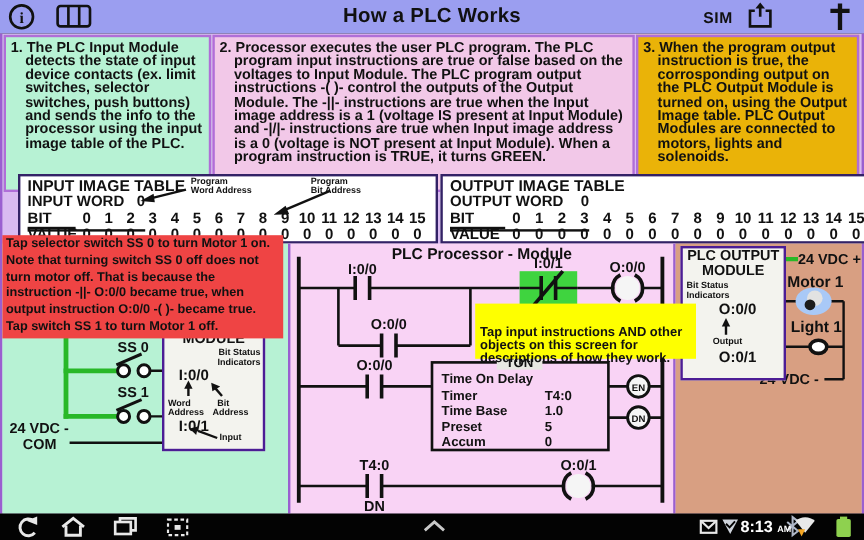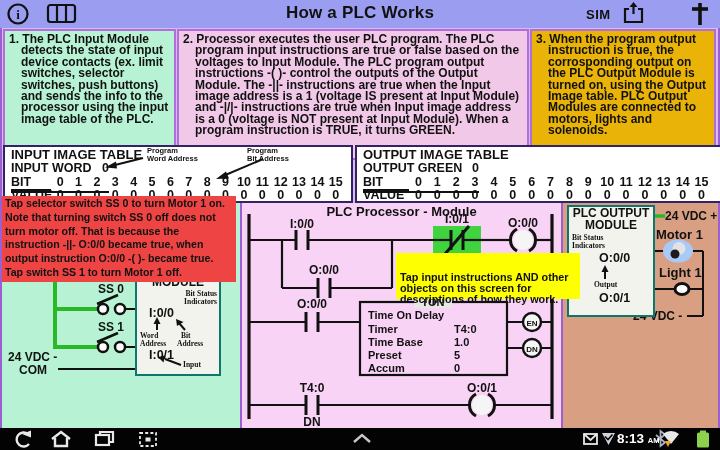--- a/index.html
+++ b/index.html
@@ -19,21 +19,21 @@
            border-left:2px solid #9a5fd0;border-right:2px solid #9a5fd0;box-sizing:border-box;}
 
   
   .note{position:absolute;top:1px;height:131px;box-sizing:border-box;border:2px solid #b06ed8;
         padding:3px 4px 2px 16px;text-indent:-12px;font-size:12px;line-height:11.4px;overflow:hidden;}
   #note1{left:1px;width:173px;background:#b7f2d4;}
   #note2{left:175px;width:352px;background:#f2c8e8;}
   #note3{left:528px;width:186px;background:#eab308;}
 
   
-  .tpanel{position:absolute;top:117px;height:58px;background:#fff;border:2px solid #332266;box-sizing:border-box;}
+  .tpanel{position:absolute;top:117px;height:58px;background:#fff;border:2px solid #332266;box-sizing:border-box;margin-left:12px;}
   #inpanel{left:1px;width:350px;}
   #outpanel{left:353px;width:435px;}
   .tbl-title{position:absolute;left:6px;top:0px;font-size:13px;}
   .word-row{position:absolute;left:6px;top:14px;display:flex;justify-content:space-between;
             font-size:12.5px;border-bottom:2px solid #111;padding-bottom:16px;}
   .ann{position:absolute;font-size:7.5px;line-height:8px;}
   .cell-row{position:absolute;left:6px;display:flex;font-size:12.5px;}
   .rl{display:inline-block;}
   .rl.u{border-bottom:2px solid #111;}
   .cells{flex:1;display:flex;}
@@ -44,23 +44,23 @@
   #leftpanel{position:absolute;left:0;top:0;width:238px;height:225px;background:#b7f2d4;}
   #centerpanel{position:absolute;left:238px;top:0;width:323px;height:225px;background:#f9d3f5;
                border-left:2px solid #9a5fd0;border-right:2px solid #9a5fd0;box-sizing:border-box;}
   #rightpanel{position:absolute;left:561px;top:0;width:155px;height:225px;background:#d89f82;}
 
   #leftnote{position:absolute;left:0px;top:168px;width:234px;height:86px;background:#ef4444;z-index:3;
             padding:1px 3px;box-sizing:border-box;font-size:10.6px;line-height:13.8px;}
   #centernote{position:absolute;left:154px;top:50px;width:184px;height:46px;background:#feff00;z-index:3;
               padding:19px 4px;box-sizing:border-box;font-size:10.8px;line-height:11.2px;}
 
-  .modulebox{position:absolute;background:#f3f3ee;border:2px solid #0f766e;box-sizing:border-box;}
+  .modulebox{position:absolute;background:#f3f3ee;border:2px solid #4c1d95;box-sizing:border-box;}
   .mod-t{position:absolute;width:100%;text-align:center;font-size:12px;line-height:13px;}
-  .tiny{position:absolute;font-size:7.5px;line-height:8.5px;font-family:Liberation Serif, serif;}
+  .tiny{position:absolute;font-size:7.5px;line-height:8.5px;}
   .addr{position:absolute;font-size:12.5px;}
 
   #proc-title{position:absolute;left:0;top:1px;width:100%;text-align:center;font-size:13px;z-index:2;}
 
   .plabel{position:absolute;font-size:12px;}
   .plabel13{position:absolute;font-size:13px;}
 
   
   #navbar{position:absolute;left:0;top:428px;width:720px;height:22px;background:#030303;}
   #clock{position:absolute;left:617px;top:3px;color:#fff;font-size:13.5px;}
@@ -162,21 +162,21 @@
             <span>0</span>
             <span>0</span>
             <span>0</span>
           </span>
       </div>
     </div>
 
     <div id="outpanel" class="tpanel">
       <div class="tbl-title">OUTPUT IMAGE TABLE</div>
       <div class="word-row" style="width:116px">
-        <span>OUTPUT GREEN</span>
+        <span>OUTPUT WORD</span>
         <span>0</span>
       </div>
       <div class="cell-row" style="top:28px;width:348px">
         <span class="rl u" style="width:46px">BIT</span>
         <span class="cells">
             <span>0</span>
             <span>1</span>
             <span>2</span>
             <span>3</span>
             <span>4</span>

